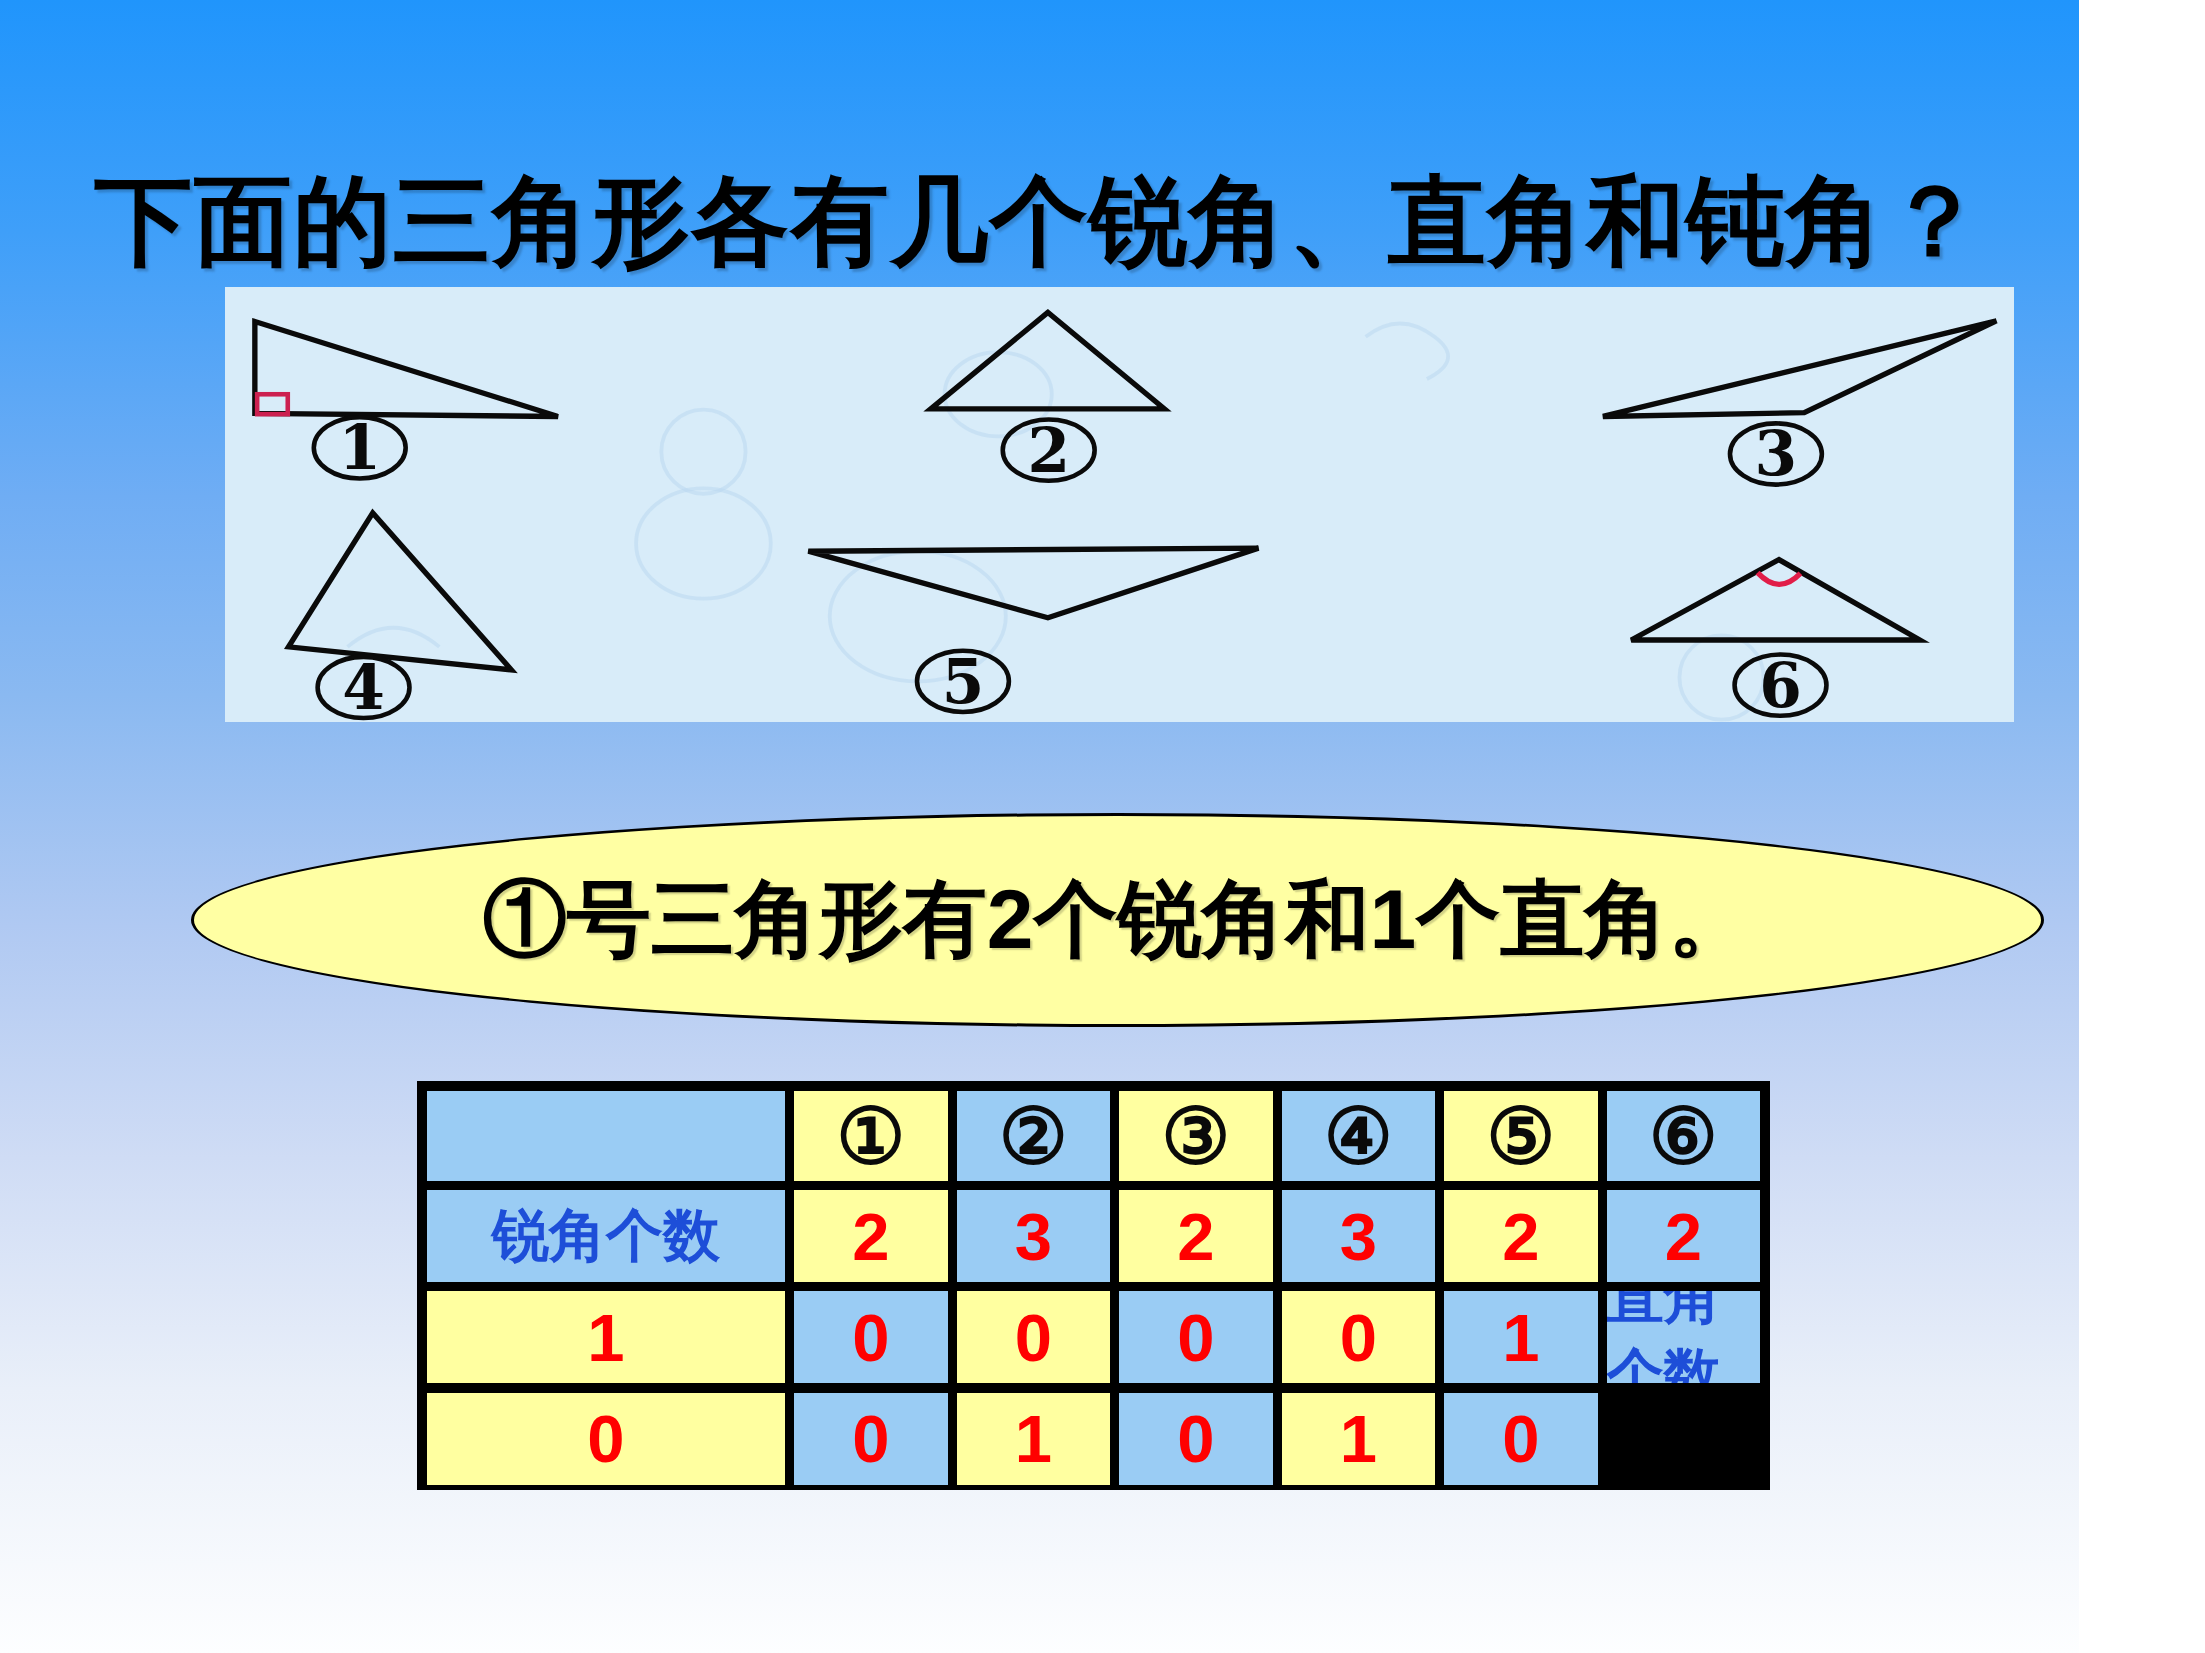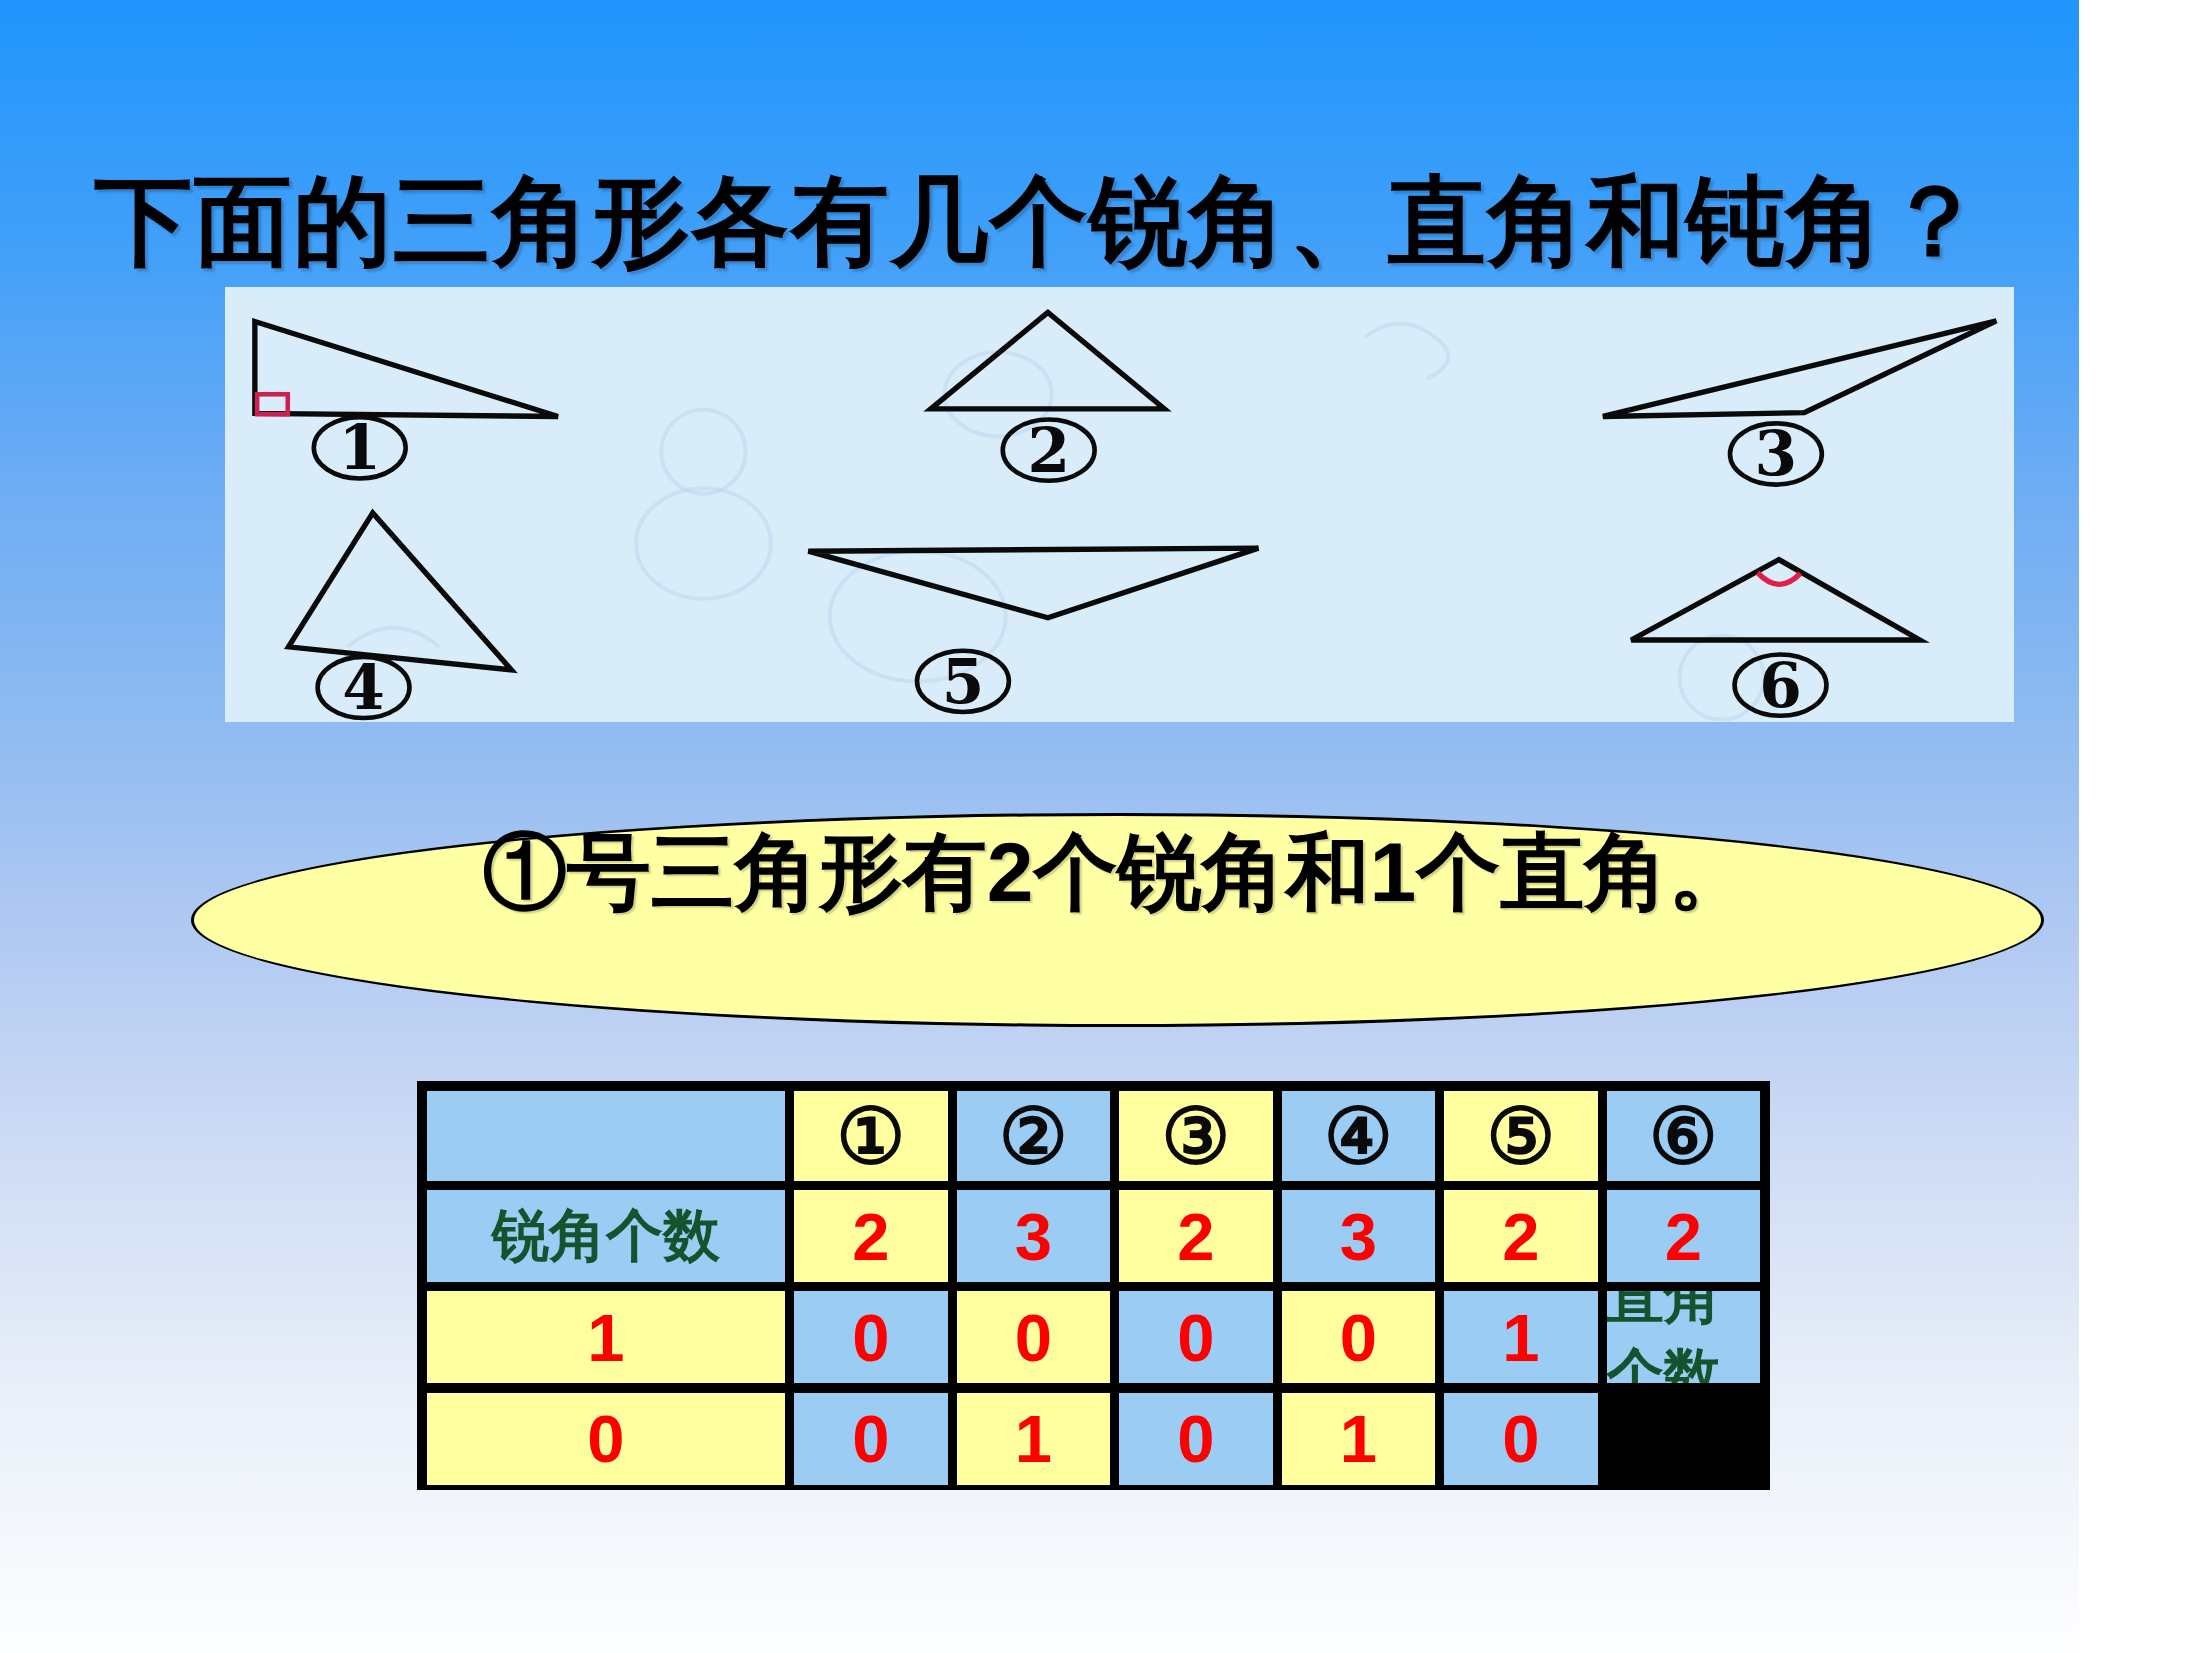--- a/index.html
+++ b/index.html
@@ -39,21 +39,21 @@
     text-anchor:middle;
   }
   .wm{fill:none;stroke:#bcd9f0;stroke-width:5;opacity:0.55;}
   .callout{
     position:absolute;
     left:191px;top:813px;
     width:1853px;height:214px;
     background:#ffffa3;
     border:3.8px solid #000;
     border-radius:50%;
-    display:flex;justify-content:center;
+    display:flex;align-items:center;justify-content:center;
     box-sizing:border-box;
   }
   .callout span{
     font-size:84px;font-weight:bold;color:#000;
     white-space:nowrap;
     text-shadow:2.3px 2.3px 1.5px rgba(0,0,0,0.18);
   }
   .angle-table{
     position:absolute;
     left:417px;top:1081px;
@@ -66,21 +66,21 @@
     grid-template-rows:90px 92px 92px 92px;
     gap:9.2px;
   }
   .cell{
     display:flex;align-items:center;justify-content:center;
     overflow:hidden;
   }
   .c-blue{background:#9accf4;}
   .c-yellow{background:#ffffa0;}
   .col-head{font-size:77px;font-weight:bold;color:#0a0a0a;line-height:1;}
-  .row-label{font-size:57px;font-weight:bold;color:#14532d;}
+  .row-label{font-size:57px;font-weight:bold;color:#1d4ed8;}
   .val{font-size:67px;font-weight:bold;color:#ff0000;line-height:1;}
 </style>
 </head>
 <body>
 
 <div class="slide">
 
   <h1 class="title">下面的三角形各有几个锐角、直角和钝角？</h1>
 
   <div class="panel">

